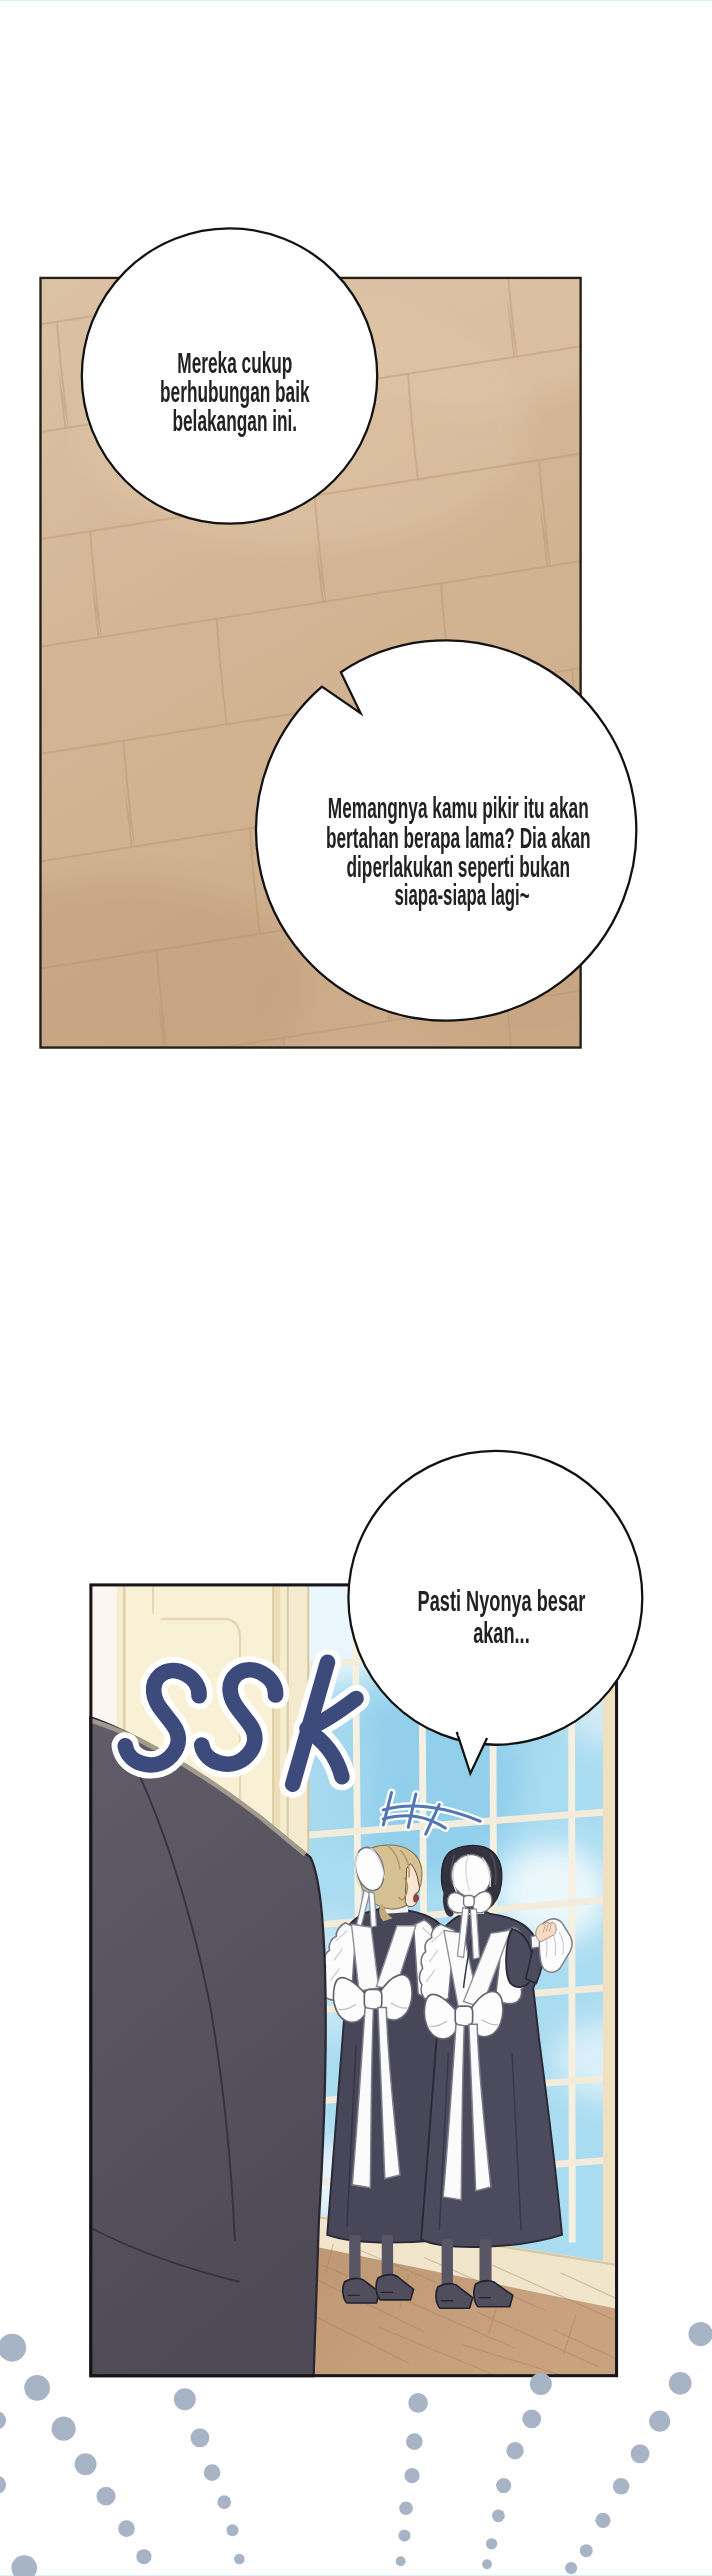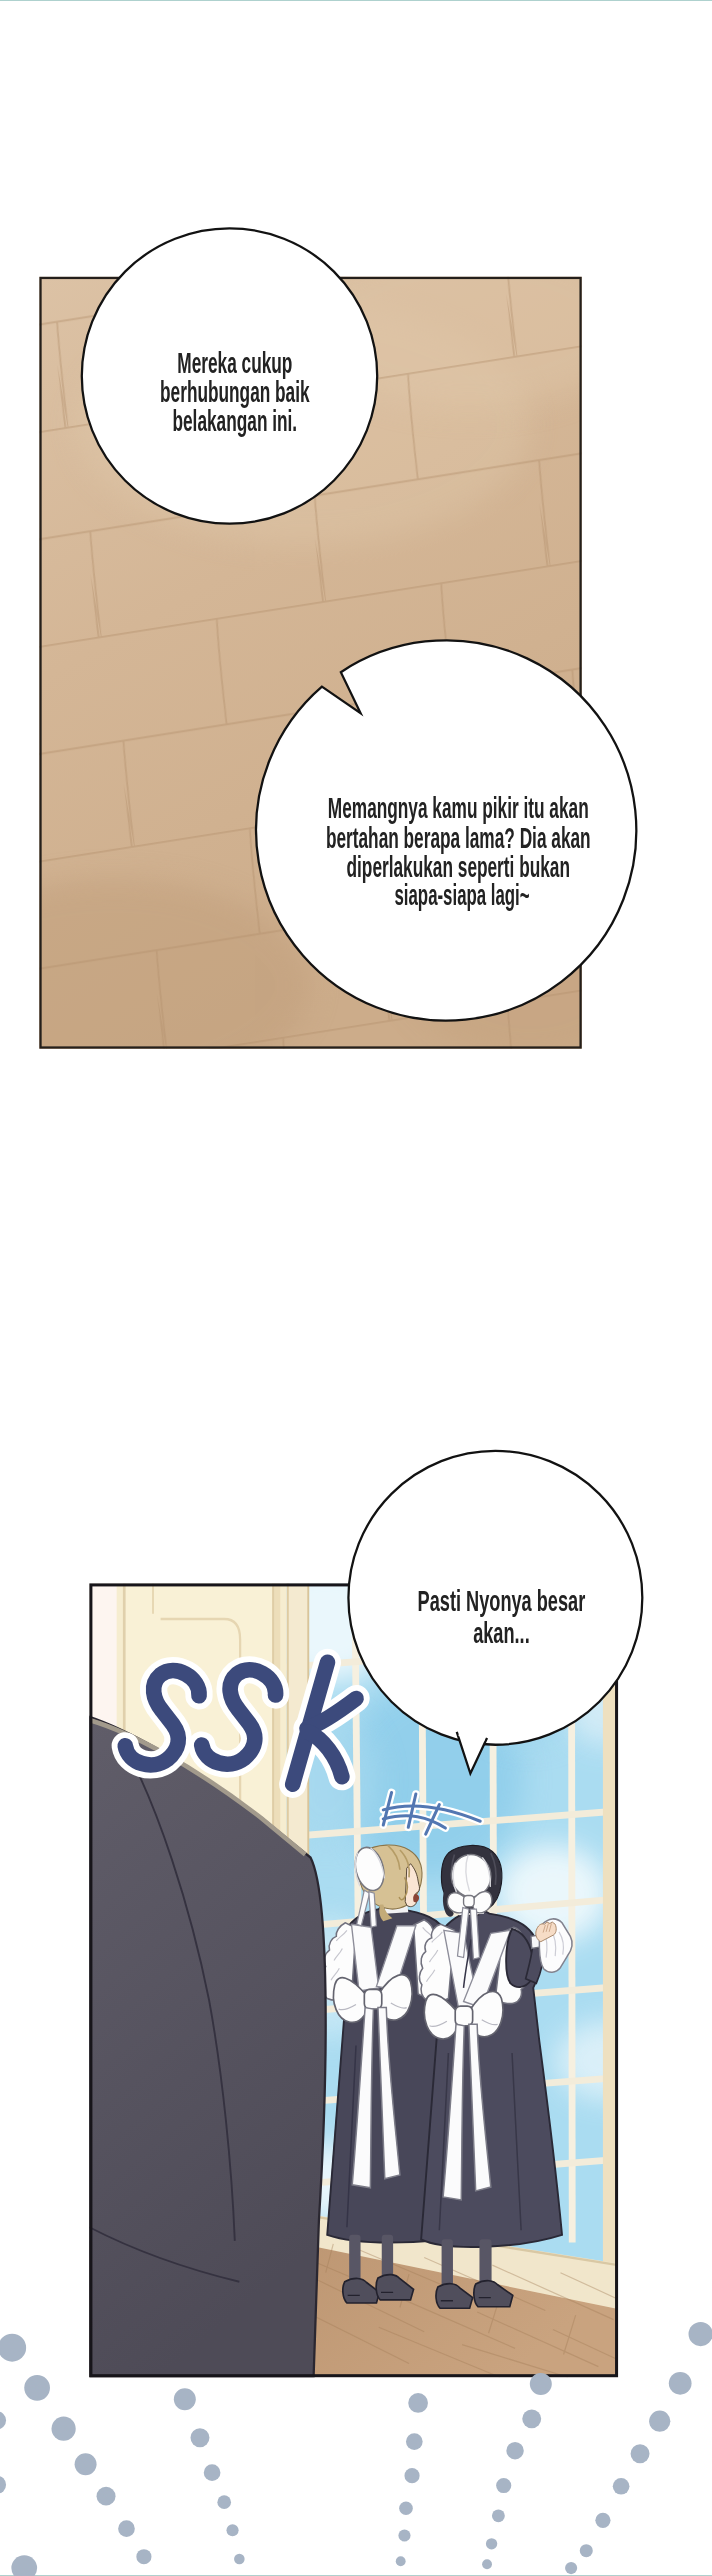--- a/index.html
+++ b/index.html
@@ -1,16 +1,16 @@
 <!DOCTYPE html>
 <html style="font-size:12px"><head>
 <meta charset="utf-8">
 <style>
 html,body{margin:0;padding:0;background:#ffffff;}
-#page{position:relative;width:712px;height:2576px;background:#0f766e;overflow:hidden;font-family:"Liberation Sans",sans-serif;}
+#page{position:relative;width:712px;height:2576px;background:#7dd3fc;overflow:hidden;font-family:"Liberation Sans",sans-serif;}
 svg{display:block;}
 </style>
 </head>
 <body>
 <div id="page">
 <svg width="712" height="2576" viewBox="0 0 940 3400" xmlns="http://www.w3.org/2000/svg">
 <defs>
 <linearGradient id="floor1g" x1="0" y1="0" x2="0.4" y2="1">
  <stop offset="0" stop-color="#dcc2a5"></stop>
  <stop offset="0.45" stop-color="#d4b696"></stop>

